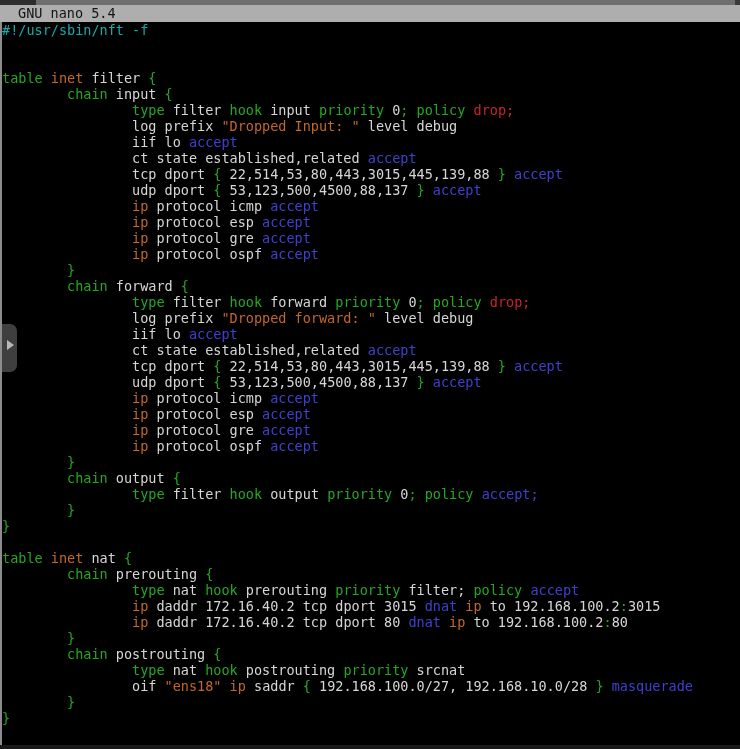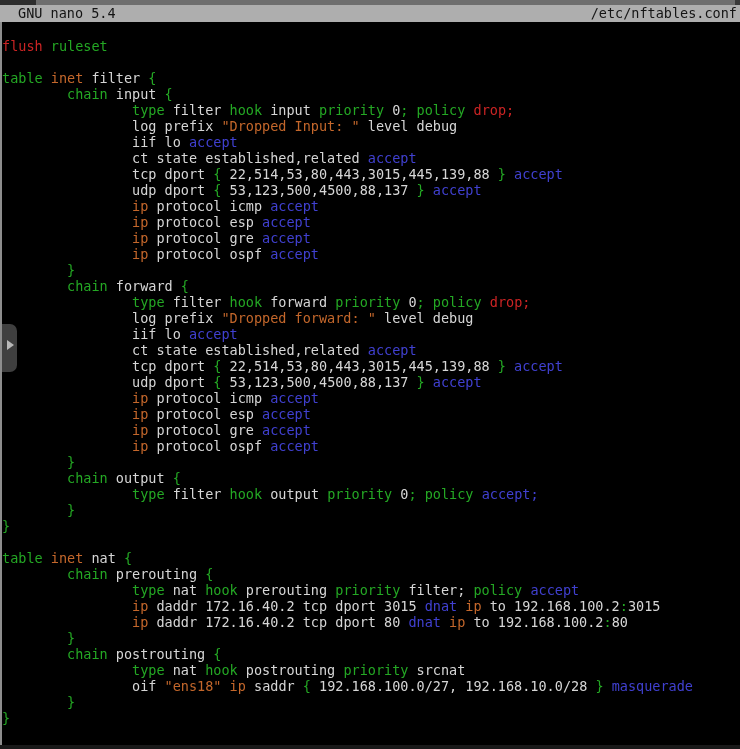--- a/index.html
+++ b/index.html
@@ -90,26 +90,25 @@
 </head>
 <body>
 
 <div class="top-strip">
   <div class="top-notch-left"></div>
   <div class="top-notch-right"></div>
 </div>
 
 <div class="titlebar">
   <span>GNU nano 5.4</span>
-  <span>/etc/nftables.conf</span>
 </div>
 
 <div class="editor" id="editor">
+    <div class="line"><span style="color: rgb(22, 170, 170);">#!/usr/sbin/nft -f</span></div>
     <div class="line"></div>
-    <div class="line"><span style="color: rgb(204, 36, 36);">flush</span><span style="color: rgb(214, 214, 214);"> </span><span style="color: rgb(36, 168, 36);">ruleset</span></div>
     <div class="line"></div>
     <div class="line"><span style="color: rgb(36, 168, 36);">table</span><span style="color: rgb(214, 214, 214);"> </span><span style="color: rgb(196, 103, 43);">inet</span><span style="color: rgb(214, 214, 214);"> filter </span><span style="color: rgb(36, 168, 36);">{</span></div>
     <div class="line"><span style="color: rgb(214, 214, 214);">        </span><span style="color: rgb(36, 168, 36);">chain</span><span style="color: rgb(214, 214, 214);"> input </span><span style="color: rgb(36, 168, 36);">{</span></div>
     <div class="line"><span style="color: rgb(214, 214, 214);">                </span><span style="color: rgb(36, 168, 36);">type</span><span style="color: rgb(214, 214, 214);"> filter </span><span style="color: rgb(36, 168, 36);">hook</span><span style="color: rgb(214, 214, 214);"> input </span><span style="color: rgb(36, 168, 36);">priority</span><span style="color: rgb(214, 214, 214);"> 0</span><span style="color: rgb(36, 168, 36);">;</span><span style="color: rgb(214, 214, 214);"> </span><span style="color: rgb(36, 168, 36);">policy</span><span style="color: rgb(214, 214, 214);"> </span><span style="color: rgb(204, 36, 36);">drop;</span></div>
     <div class="line"><span style="color: rgb(214, 214, 214);">                log prefix </span><span style="color: rgb(196, 103, 43);">"Dropped Input: "</span><span style="color: rgb(214, 214, 214);"> level debug</span></div>
     <div class="line"><span style="color: rgb(214, 214, 214);">                iif lo </span><span style="color: rgb(64, 64, 208);">accept</span></div>
     <div class="line"><span style="color: rgb(214, 214, 214);">                ct state established,related </span><span style="color: rgb(64, 64, 208);">accept</span></div>
     <div class="line"><span style="color: rgb(214, 214, 214);">                tcp dport </span><span style="color: rgb(36, 168, 36);">{</span><span style="color: rgb(214, 214, 214);"> 22,514,53,80,443,3015,445,139,88 </span><span style="color: rgb(36, 168, 36);">}</span><span style="color: rgb(214, 214, 214);"> </span><span style="color: rgb(64, 64, 208);">accept</span></div>
     <div class="line"><span style="color: rgb(214, 214, 214);">                udp dport </span><span style="color: rgb(36, 168, 36);">{</span><span style="color: rgb(214, 214, 214);"> 53,123,500,4500,88,137 </span><span style="color: rgb(36, 168, 36);">}</span><span style="color: rgb(214, 214, 214);"> </span><span style="color: rgb(64, 64, 208);">accept</span></div>
     <div class="line"><span style="color: rgb(214, 214, 214);">                </span><span style="color: rgb(196, 103, 43);">ip</span><span style="color: rgb(214, 214, 214);"> protocol icmp </span><span style="color: rgb(64, 64, 208);">accept</span></div>

